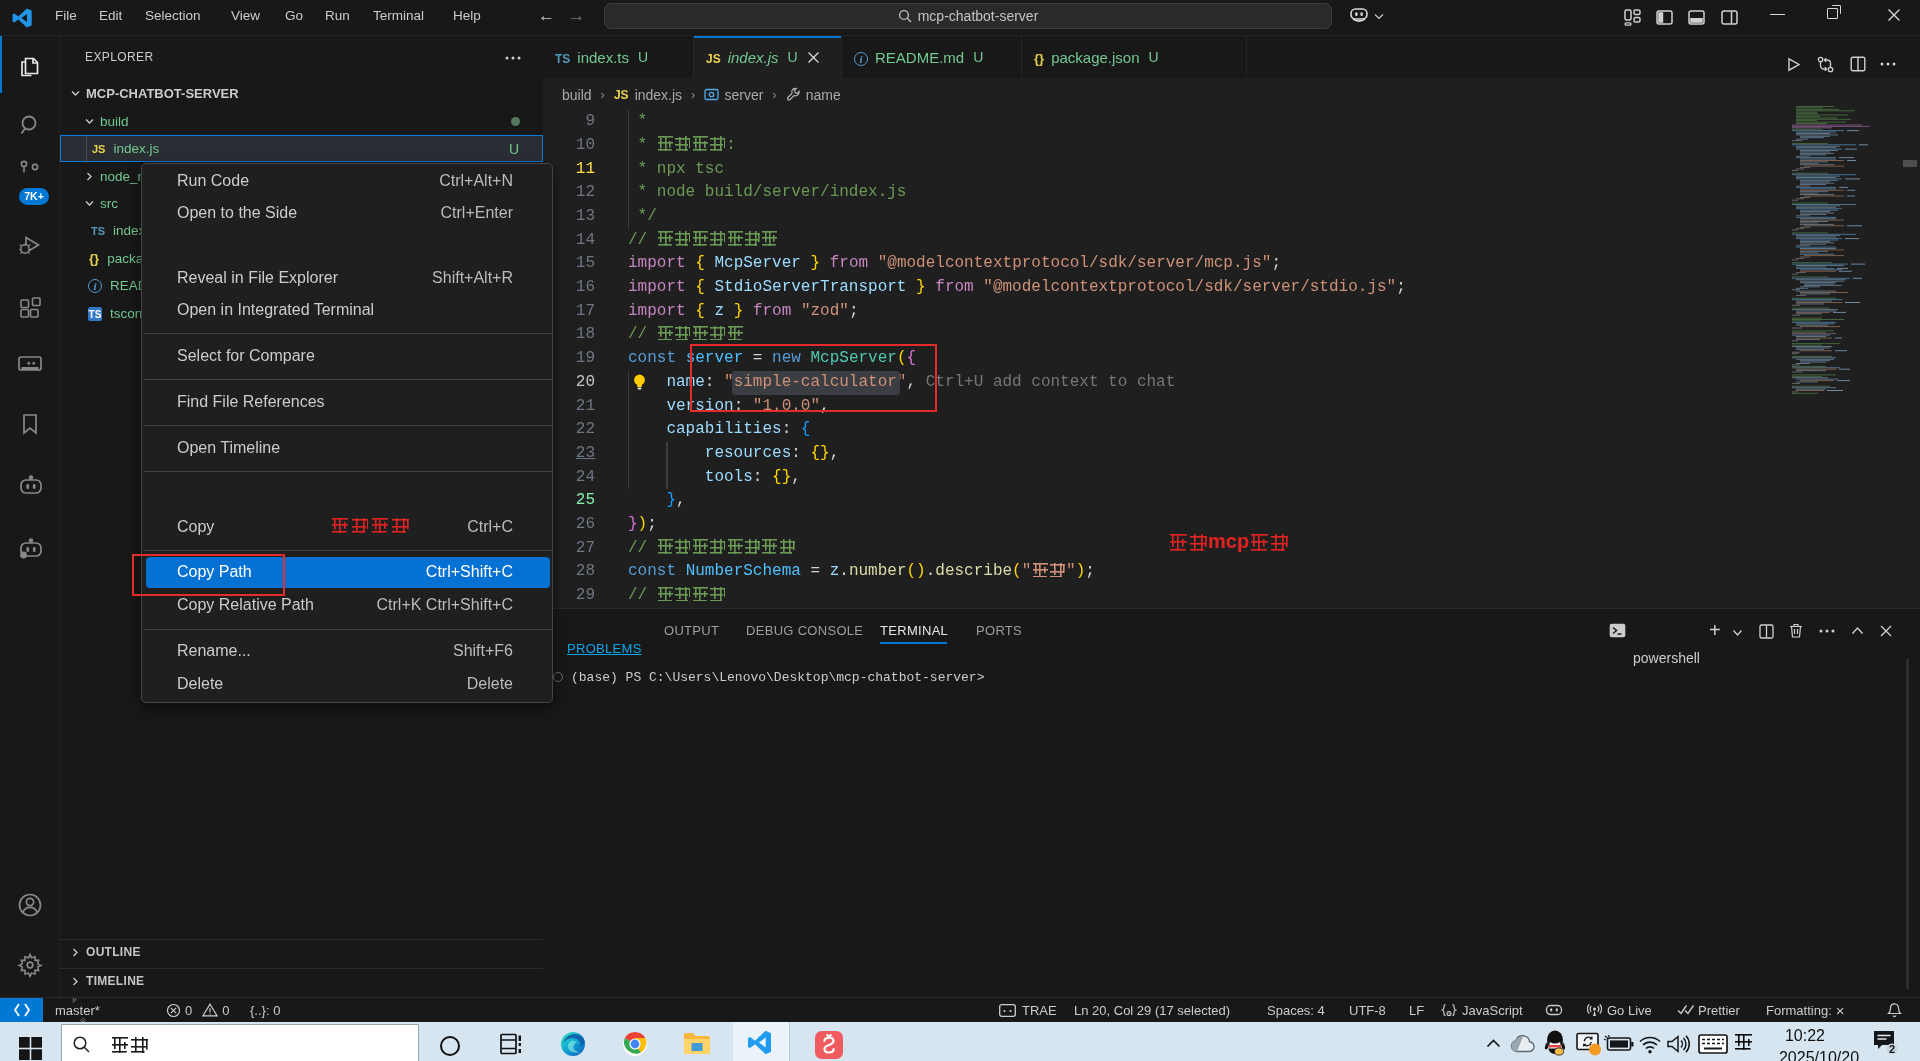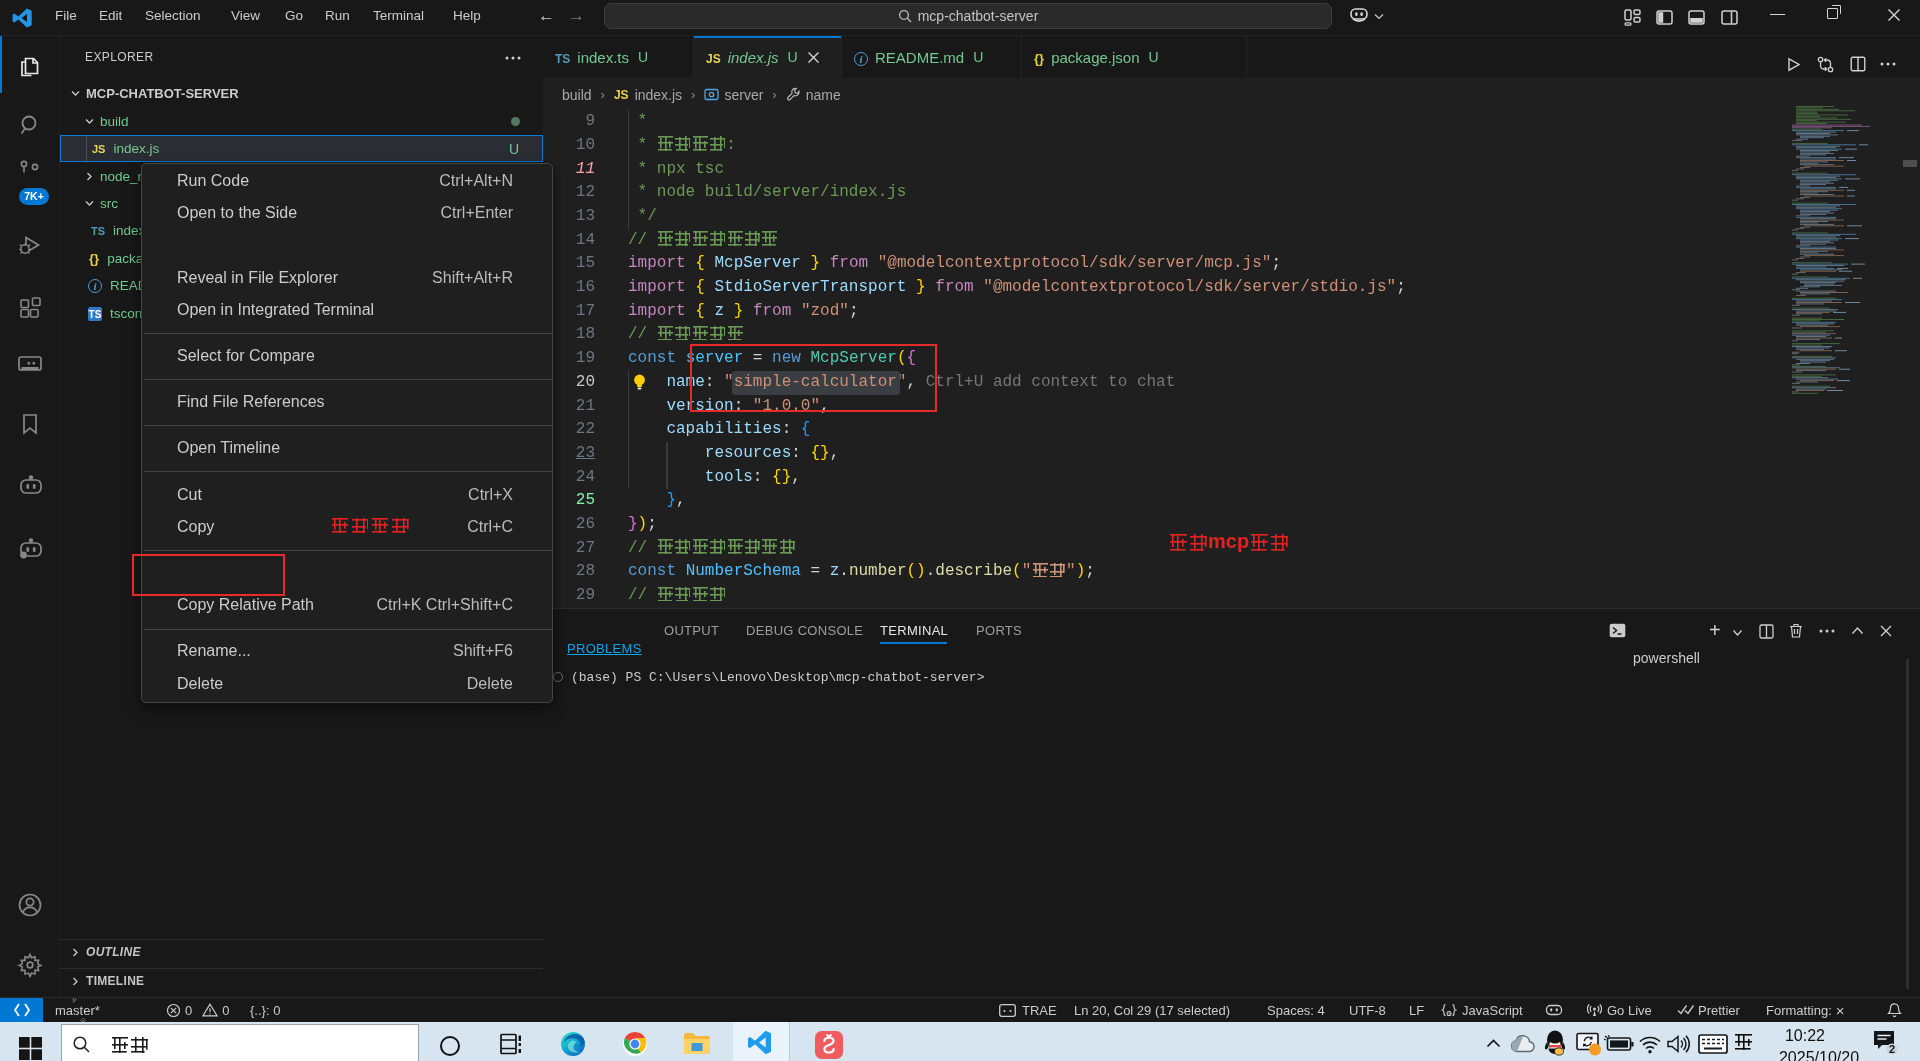--- a/index.html
+++ b/index.html
@@ -273,21 +273,21 @@
       <div class="row" style="top:263.5px;">
         <span style="margin-left:28px;"><span style="display:inline-block;background:#3178c6;color:#fff;font-weight:bold;font-size:10px;width:14px;height:14px;text-align:center;line-height:15px;border-radius:2px;font-family:'Liberation Sans';">TS</span></span>
         <span style="margin-left:8px;">tsconfig.json</span>
       </div>
       <div class="abs" style="left:0;top:903px;width:483px;height:1px;background:#2b2b2b;"></div>
       <div class="abs" style="left:10px;top:911px;">
         <svg width="11" height="11" viewBox="0 0 11 11">
           <path d="M3.5 2 7 5.5 3.5 9" fill="none" stroke="#cccccc" stroke-width="1.3"></path>
         </svg>
       </div>
-      <div class="abs sec" style="left:26px;top:909px;font-style:italic;">OUTLINE</div>
+      <div class="abs sec" style="left:26px;top:909px;">OUTLINE</div>
       <div class="abs" style="left:0;top:932px;width:483px;height:1px;background:#2b2b2b;"></div>
       <div class="abs" style="left:10px;top:940px;">
         <svg width="11" height="11" viewBox="0 0 11 11">
           <path d="M3.5 2 7 5.5 3.5 9" fill="none" stroke="#cccccc" stroke-width="1.3"></path>
         </svg>
       </div>
       <div class="abs sec" style="left:26px;top:938px;">TIMELINE</div>
     </div>
     <div class="abs" id="tabs">
       <div class="tab" style="width:151px;"><span style="margin-right:7px;"><span style="color:#519aba;font-weight:bold;font-size:12px;">TS</span></span>index.ts<span class="u">U</span></div>
@@ -345,21 +345,21 @@
       <svg width="15" height="15" viewBox="0 0 15 15" style="display:inline-block;vertical-align:-3px;">
         <path d="M13 4.2a3.6 3.6 0 0 1-4.9 4.3L4 12.6a1.5 1.5 0 0 1-2.1-2.1l4.1-4.1A3.6 3.6 0 0 1 10.3 1.5L8.5 3.4l.8 2.3 2.3.8z" fill="none" stroke="#b8b8b8" stroke-width="1.2"></path>
       </svg>
       <span style="margin-left:5px;">name</span>
     </div>
     <div class="abs" id="editor">
       <div class="ln" style="top:4.2px;color:#6e7681;">9</div>
       <div class="cl" style="top:4.2px;"><span class="cm"> *</span></div>
       <div class="ln" style="top:27.9px;color:#6e7681;">10</div>
       <div class="cl" style="top:27.9px;"><span class="cm"> * </span><i style="display:inline-block;width:15.0px;height:14.5px;margin:0 1.2px;vertical-align:-2px;background-repeat:no-repeat;background-image:linear-gradient(#6a9955,#6a9955),linear-gradient(#6a9955,#6a9955),linear-gradient(#6a9955,#6a9955),linear-gradient(#6a9955,#6a9955),linear-gradient(#6a9955,#6a9955),linear-gradient(#6a9955,#6a9955);background-position:0 0,0 46%,0 100%,18% 30%,50% 0,82% 55%;background-size:100% 1.6px,100% 1.6px,92% 1.6px,1.6px 70%,1.6px 100%,1.6px 45%;"></i><i style="display:inline-block;width:15.0px;height:14.5px;margin:0 1.2px;vertical-align:-2px;background-repeat:no-repeat;background-image:linear-gradient(#6a9955,#6a9955),linear-gradient(#6a9955,#6a9955),linear-gradient(#6a9955,#6a9955),linear-gradient(#6a9955,#6a9955),linear-gradient(#6a9955,#6a9955),linear-gradient(#6a9955,#6a9955);background-position:0 12%,0 60%,8% 100%,28% 12%,72% 0,100% 40%;background-size:100% 1.6px,88% 1.6px,80% 1.6px,1.6px 88%,1.6px 100%,1.6px 60%;"></i><i style="display:inline-block;width:15.0px;height:14.5px;margin:0 1.2px;vertical-align:-2px;background-repeat:no-repeat;background-image:linear-gradient(#6a9955,#6a9955),linear-gradient(#6a9955,#6a9955),linear-gradient(#6a9955,#6a9955),linear-gradient(#6a9955,#6a9955),linear-gradient(#6a9955,#6a9955),linear-gradient(#6a9955,#6a9955);background-position:0 0,0 46%,0 100%,18% 30%,50% 0,82% 55%;background-size:100% 1.6px,100% 1.6px,92% 1.6px,1.6px 70%,1.6px 100%,1.6px 45%;"></i><i style="display:inline-block;width:15.0px;height:14.5px;margin:0 1.2px;vertical-align:-2px;background-repeat:no-repeat;background-image:linear-gradient(#6a9955,#6a9955),linear-gradient(#6a9955,#6a9955),linear-gradient(#6a9955,#6a9955),linear-gradient(#6a9955,#6a9955),linear-gradient(#6a9955,#6a9955),linear-gradient(#6a9955,#6a9955);background-position:0 12%,0 60%,8% 100%,28% 12%,72% 0,100% 40%;background-size:100% 1.6px,88% 1.6px,80% 1.6px,1.6px 88%,1.6px 100%,1.6px 60%;"></i><span class="cm" style="display:inline-block;width:17.4px;">:</span></div>
-      <div class="ln" style="top:51.5px;color:#fca5a5;font-style:italic;">11</div>
+      <div class="ln" style="top:51.5px;color:#fde047;">11</div>
       <div class="cl" style="top:51.5px;"><span class="cm"> * npx tsc</span></div>
       <div class="ln" style="top:75.2px;color:#6e7681;">12</div>
       <div class="cl" style="top:75.2px;"><span class="cm"> * node build/server/index.js</span></div>
       <div class="ln" style="top:99.0px;color:#6e7681;">13</div>
       <div class="cl" style="top:99.0px;"><span class="cm"> */</span></div>
       <div class="ln" style="top:122.7px;color:#6e7681;">14</div>
       <div class="cl" style="top:122.7px;"><span class="cm">// </span><i style="display:inline-block;width:15.0px;height:14.5px;margin:0 1.2px;vertical-align:-2px;background-repeat:no-repeat;background-image:linear-gradient(#6a9955,#6a9955),linear-gradient(#6a9955,#6a9955),linear-gradient(#6a9955,#6a9955),linear-gradient(#6a9955,#6a9955),linear-gradient(#6a9955,#6a9955),linear-gradient(#6a9955,#6a9955);background-position:0 0,0 46%,0 100%,18% 30%,50% 0,82% 55%;background-size:100% 1.6px,100% 1.6px,92% 1.6px,1.6px 70%,1.6px 100%,1.6px 45%;"></i><i style="display:inline-block;width:15.0px;height:14.5px;margin:0 1.2px;vertical-align:-2px;background-repeat:no-repeat;background-image:linear-gradient(#6a9955,#6a9955),linear-gradient(#6a9955,#6a9955),linear-gradient(#6a9955,#6a9955),linear-gradient(#6a9955,#6a9955),linear-gradient(#6a9955,#6a9955),linear-gradient(#6a9955,#6a9955);background-position:0 12%,0 60%,8% 100%,28% 12%,72% 0,100% 40%;background-size:100% 1.6px,88% 1.6px,80% 1.6px,1.6px 88%,1.6px 100%,1.6px 60%;"></i><i style="display:inline-block;width:15.0px;height:14.5px;margin:0 1.2px;vertical-align:-2px;background-repeat:no-repeat;background-image:linear-gradient(#6a9955,#6a9955),linear-gradient(#6a9955,#6a9955),linear-gradient(#6a9955,#6a9955),linear-gradient(#6a9955,#6a9955),linear-gradient(#6a9955,#6a9955),linear-gradient(#6a9955,#6a9955);background-position:0 0,0 46%,0 100%,18% 30%,50% 0,82% 55%;background-size:100% 1.6px,100% 1.6px,92% 1.6px,1.6px 70%,1.6px 100%,1.6px 45%;"></i><i style="display:inline-block;width:15.0px;height:14.5px;margin:0 1.2px;vertical-align:-2px;background-repeat:no-repeat;background-image:linear-gradient(#6a9955,#6a9955),linear-gradient(#6a9955,#6a9955),linear-gradient(#6a9955,#6a9955),linear-gradient(#6a9955,#6a9955),linear-gradient(#6a9955,#6a9955),linear-gradient(#6a9955,#6a9955);background-position:0 12%,0 60%,8% 100%,28% 12%,72% 0,100% 40%;background-size:100% 1.6px,88% 1.6px,80% 1.6px,1.6px 88%,1.6px 100%,1.6px 60%;"></i><i style="display:inline-block;width:15.0px;height:14.5px;margin:0 1.2px;vertical-align:-2px;background-repeat:no-repeat;background-image:linear-gradient(#6a9955,#6a9955),linear-gradient(#6a9955,#6a9955),linear-gradient(#6a9955,#6a9955),linear-gradient(#6a9955,#6a9955),linear-gradient(#6a9955,#6a9955),linear-gradient(#6a9955,#6a9955);background-position:0 0,0 46%,0 100%,18% 30%,50% 0,82% 55%;background-size:100% 1.6px,100% 1.6px,92% 1.6px,1.6px 70%,1.6px 100%,1.6px 45%;"></i><i style="display:inline-block;width:15.0px;height:14.5px;margin:0 1.2px;vertical-align:-2px;background-repeat:no-repeat;background-image:linear-gradient(#6a9955,#6a9955),linear-gradient(#6a9955,#6a9955),linear-gradient(#6a9955,#6a9955),linear-gradient(#6a9955,#6a9955),linear-gradient(#6a9955,#6a9955),linear-gradient(#6a9955,#6a9955);background-position:0 12%,0 60%,8% 100%,28% 12%,72% 0,100% 40%;background-size:100% 1.6px,88% 1.6px,80% 1.6px,1.6px 88%,1.6px 100%,1.6px 60%;"></i><i style="display:inline-block;width:15.0px;height:14.5px;margin:0 1.2px;vertical-align:-2px;background-repeat:no-repeat;background-image:linear-gradient(#6a9955,#6a9955),linear-gradient(#6a9955,#6a9955),linear-gradient(#6a9955,#6a9955),linear-gradient(#6a9955,#6a9955),linear-gradient(#6a9955,#6a9955),linear-gradient(#6a9955,#6a9955);background-position:0 0,0 46%,0 100%,18% 30%,50% 0,82% 55%;background-size:100% 1.6px,100% 1.6px,92% 1.6px,1.6px 70%,1.6px 100%,1.6px 45%;"></i></div>
       <div class="ln" style="top:146.3px;color:#6e7681;">15</div>
       <div class="cl" style="top:146.3px;"><span class="ki">import</span> <span class="b1">{</span> <span class="v">McpServer</span> <span class="b1">}</span> <span class="ki">from</span> <span class="s">"@modelcontextprotocol/sdk/server/mcp.js"</span>;</div>
       <div class="ln" style="top:170.1px;color:#6e7681;">16</div>
@@ -888,27 +888,27 @@
       </div>
       <div class="mi" style="top:176.8px;">
         <span class="lab">Select for Compare</span>
       </div>
       <div class="mi" style="top:222.7px;">
         <span class="lab">Find File References</span>
       </div>
       <div class="mi" style="top:268.6px;">
         <span class="lab">Open Timeline</span>
       </div>
-      <div class="mi" style="top:315.0px;">
-        <span class="lab">Cut</span>
-        <span class="sc" style="color:#bbbbbb;">Ctrl+X</span>
-      </div>
       <div class="mi" style="top:347.7px;">
         <span class="lab">Copy</span>
         <span class="sc" style="color:#bbbbbb;">Ctrl+C</span>
+      </div>
+      <div class="mi" style="top:392.6px;background:#0571d3;border-radius:4px;color:#ffffff;">
+        <span class="lab">Copy Path</span>
+        <span class="sc" style="color:#ffffff;">Ctrl+Shift+C</span>
       </div>
       <div class="mi" style="top:425.8px;">
         <span class="lab">Copy Relative Path</span>
         <span class="sc" style="color:#bbbbbb;">Ctrl+K Ctrl+Shift+C</span>
       </div>
       <div class="mi" style="top:471.8px;">
         <span class="lab">Rename...</span>
         <span class="sc" style="color:#bbbbbb;">Shift+F6</span>
       </div>
       <div class="mi" style="top:504.5px;">

